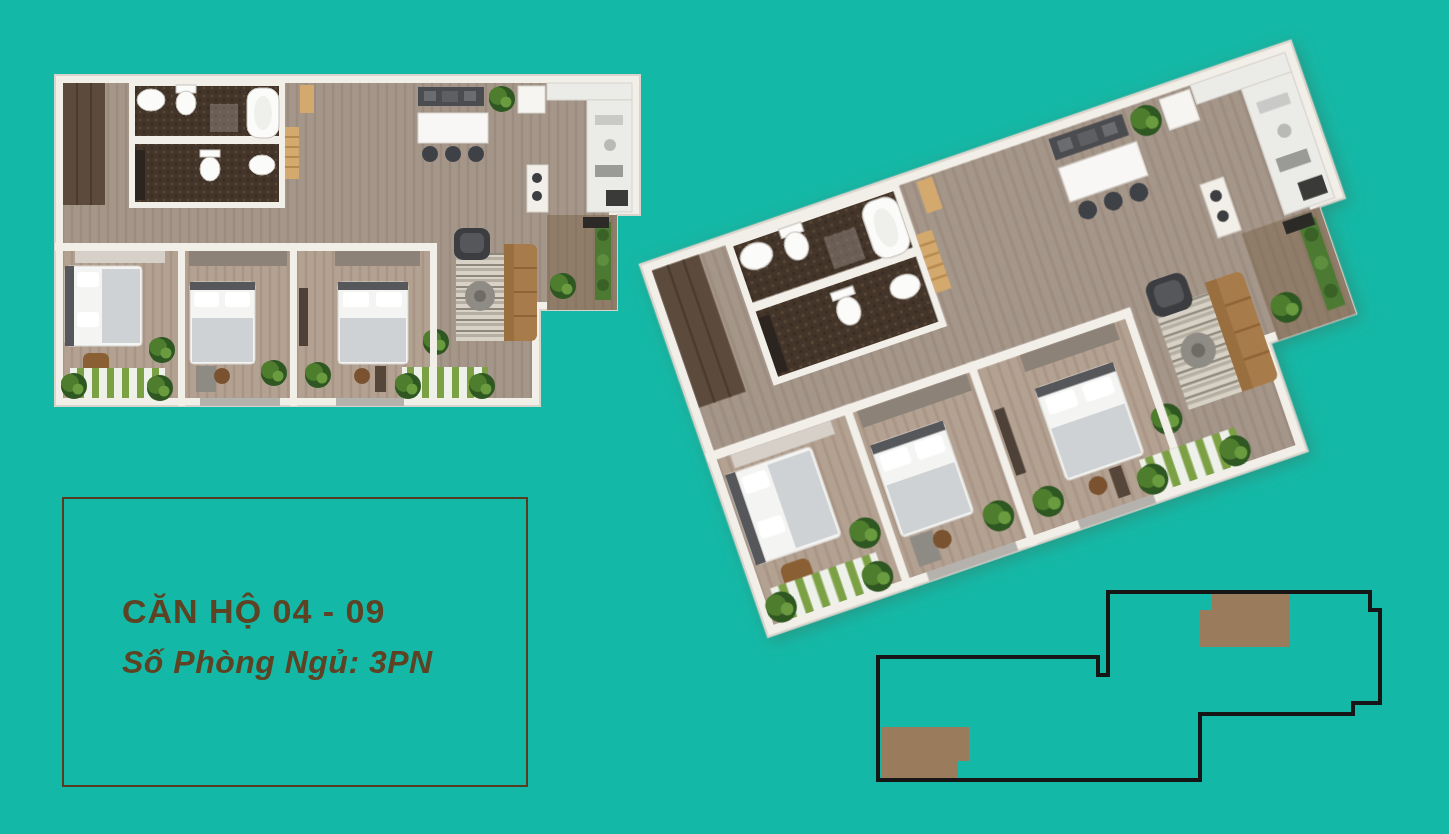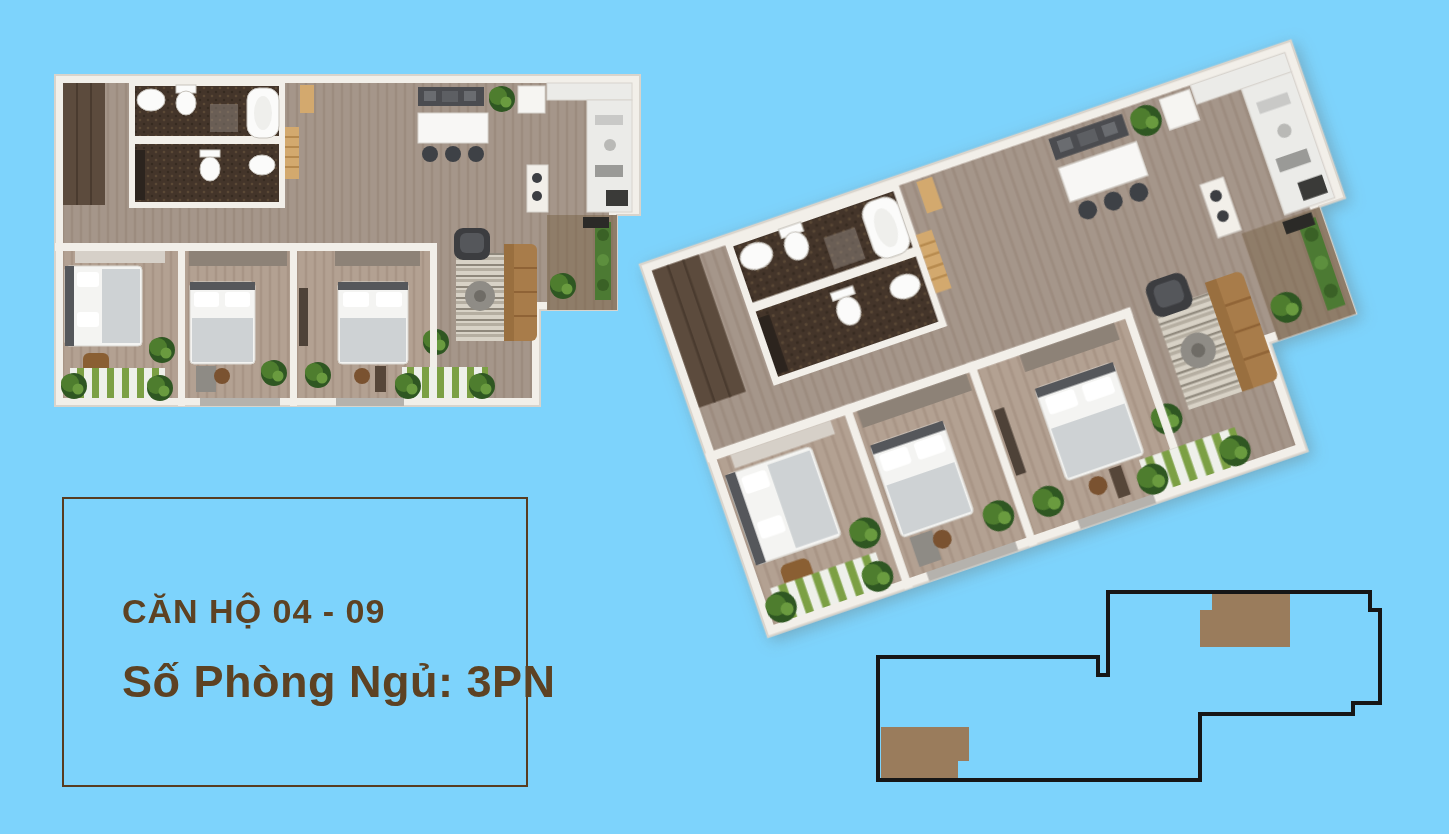--- a/index.html
+++ b/index.html
@@ -1,19 +1,19 @@
 <!DOCTYPE html>
 <html><head>
 <meta charset="utf-8">
 <style>
   html,body{margin:0;padding:0;}
   body{font-family:"Liberation Sans",sans-serif;}
   .canvas{
     position:relative;width:1449px;height:834px;
-    background:#7dd3fc;overflow:hidden;
+    background:#14b8a6;overflow:hidden;
   }
   .defs-svg{position:absolute;width:0;height:0;}
   .plan2d{
     position:absolute;left:50px;top:70px;width:595px;height:370px;
   }
   .plan2d svg{width:100%;height:100%;display:block;}
   .plan3d{
     position:absolute;left:685px;top:135px;width:700px;height:440px;
     transform:rotate(-19deg);
     filter:drop-shadow(3px 5px 8px rgba(90,70,50,.28));
@@ -22,22 +22,22 @@
   .info-card{
     position:absolute;left:62px;top:497px;width:466px;height:290px;
     box-sizing:border-box;border:2px solid #583c20;
     padding:94px 20px 0 58px;color:#5d4223;
   }
   .info-title{
     font-size:34px;font-weight:700;letter-spacing:1px;line-height:1.1;
     white-space:nowrap;
   }
   .info-sub{
-    font-size:45px;font-weight:700;letter-spacing:.5px;line-height:1.1;
-    margin-top:27px;white-space:nowrap;
+    font-size:32px;font-weight:700;letter-spacing:.5px;line-height:1.1;
+    margin-top:15px;white-space:nowrap;font-style:italic;
   }
   .locator{
     position:absolute;left:875px;top:585px;width:510px;height:200px;
   }
 </style>
 </head>
 <body>
 
 <div class="canvas">
 

